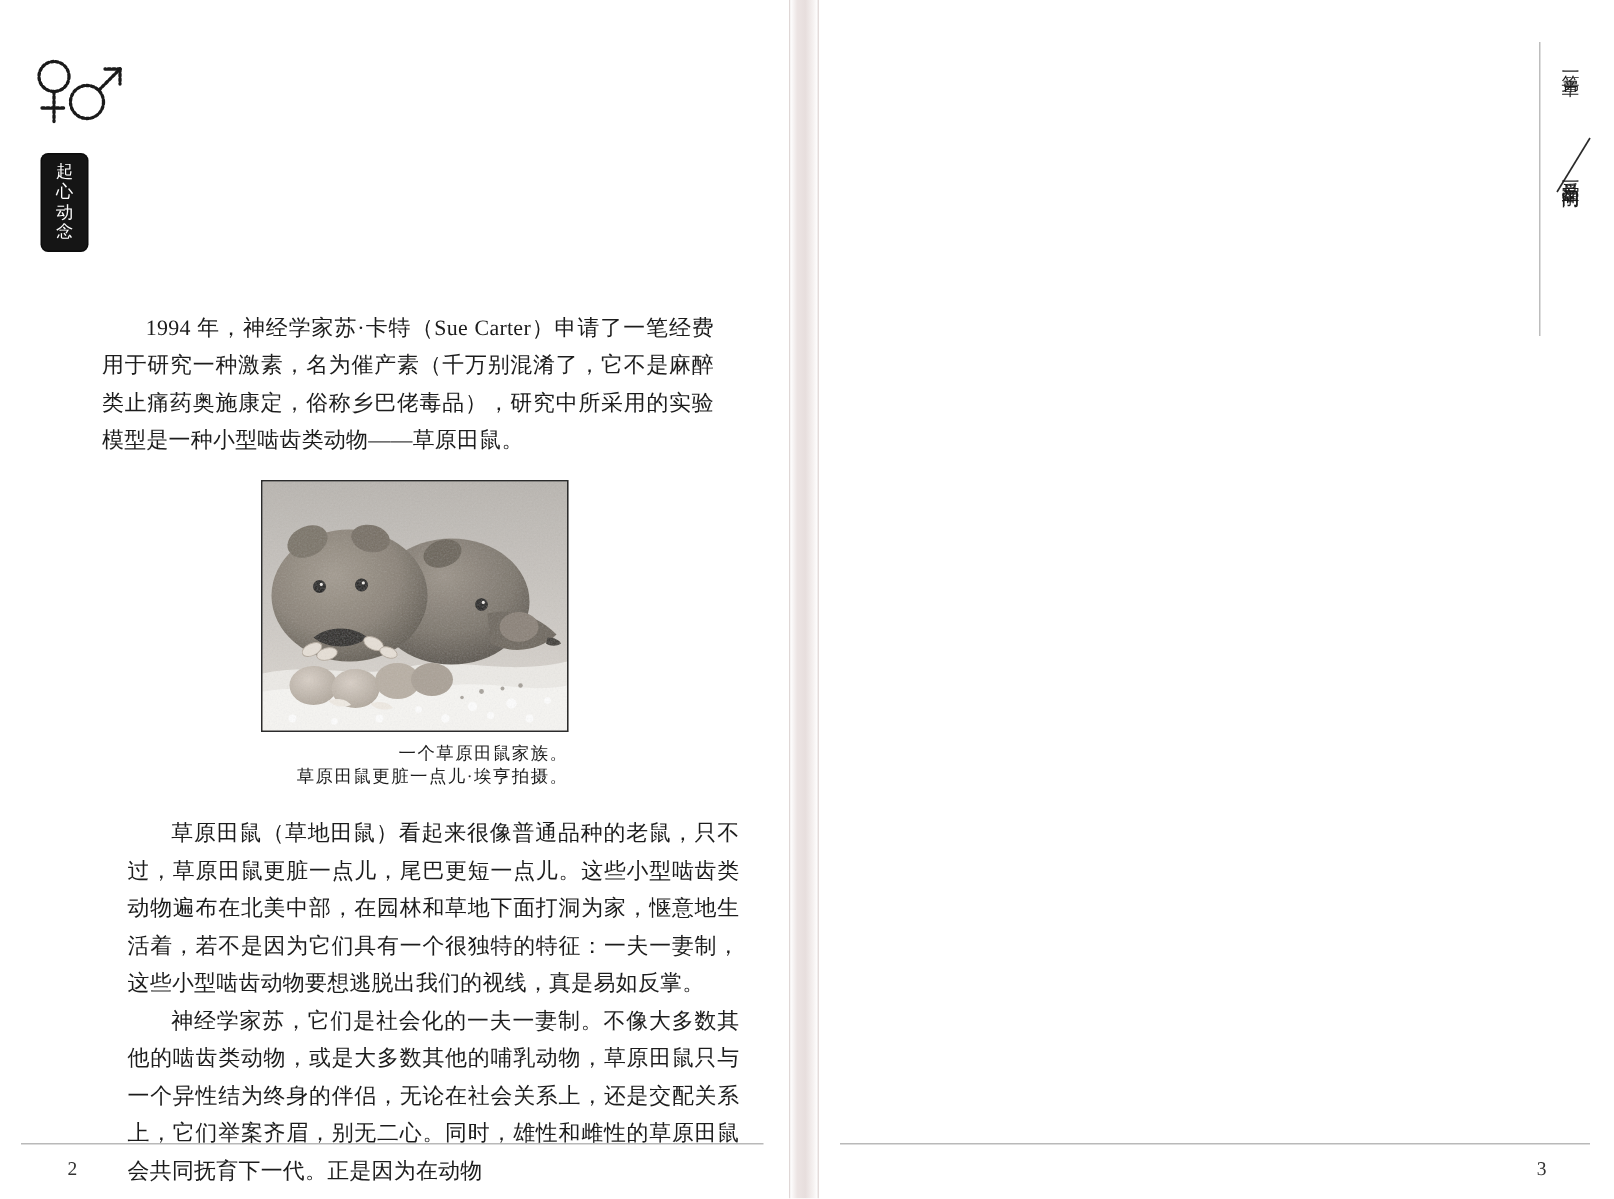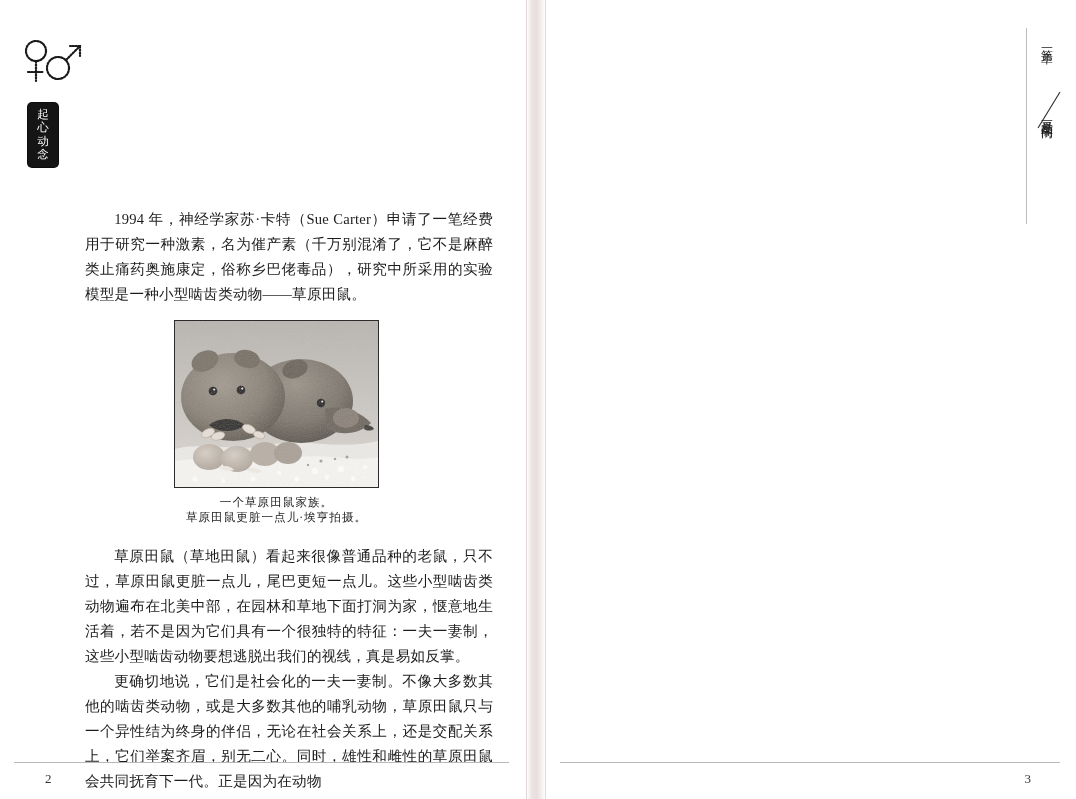--- a/index.html
+++ b/index.html
@@ -100,21 +100,21 @@
   }
   .tag-block span { display: block; }
 
   
   .col {
     position: absolute;
     text-align: justify;
     text-justify: inter-ideograph;
   }
   .col-left {
-    left: 85px;
+    left: 68px;
     top: 207px;
     width: 408px;
   }
   p.para {
     margin: 0 0 0 0;
     font-size: 14.6px;
     line-height: 25.0px;
     text-indent: 2em;
     font-family: "Liberation Serif", "DejaVu Serif", serif;
     letter-spacing: 0.2px;
@@ -130,21 +130,21 @@
   .figure-frame {
     width: 203px;
     height: 166px;
     border: 1px solid #2b2b2b;
     background: #c9c6c2;
     position: relative;
     overflow: hidden;
   }
   .figure-caption {
     margin-top: 7px;
-    text-align: center;
+    text-align: right;
     font-size: 11.6px;
     line-height: 15px;
     color: #1d1d1d;
     font-family: "Liberation Serif", "DejaVu Serif", serif;
     letter-spacing: 1px;
   }
   .figure-caption .cap-line { display: block; }
 
   
   .runhead {
@@ -310,21 +310,21 @@
         </svg>
       </div>
       <div class="figure-caption">
         <span class="cap-line">一个草原田鼠家族。</span>
         <span class="cap-line">草原田鼠更脏一点儿·埃亨拍摄。</span>
       </div>
     </div>
 
     <div class="col" style="left:85px; top:544px; width:408px;">
       <p class="para">草原田鼠（草地田鼠）看起来很像普通品种的老鼠，只不过，草原田鼠更脏一点儿，尾巴更短一点儿。这些小型啮齿类动物遍布在北美中部，在园林和草地下面打洞为家，惬意地生活着，若不是因为它们具有一个很独特的特征：一夫一妻制，这些小型啮齿动物要想逃脱出我们的视线，真是易如反掌。</p>
-      <p class="para">更确切地说，它们是社会化的一夫一妻制。不像大多数其他的啮齿类动物，或是大多数其他的哺乳动物，草原田鼠只与一个异性结为终身的伴侣，无论在社会关系上，还是交配关系上，它们举案齐眉，别无二心。同时，雄性和雌性的草原田鼠会共同抚育下一代。正是因为在动物</p>
+      <p class="para">神经学家苏，它们是社会化的一夫一妻制。不像大多数其他的啮齿类动物，或是大多数其他的哺乳动物，草原田鼠只与一个异性结为终身的伴侣，无论在社会关系上，还是交配关系上，它们举案齐眉，别无二心。同时，雄性和雌性的草原田鼠会共同抚育下一代。正是因为在动物</p>
     </div>
 
     <div class="footer-rule left"></div>
     <div class="folio folio-left">2</div>
   </div>
 
   <div class="gutter-edge-l"></div>
   <div class="gutter"></div>
   <div class="gutter-edge-r"></div>
 

